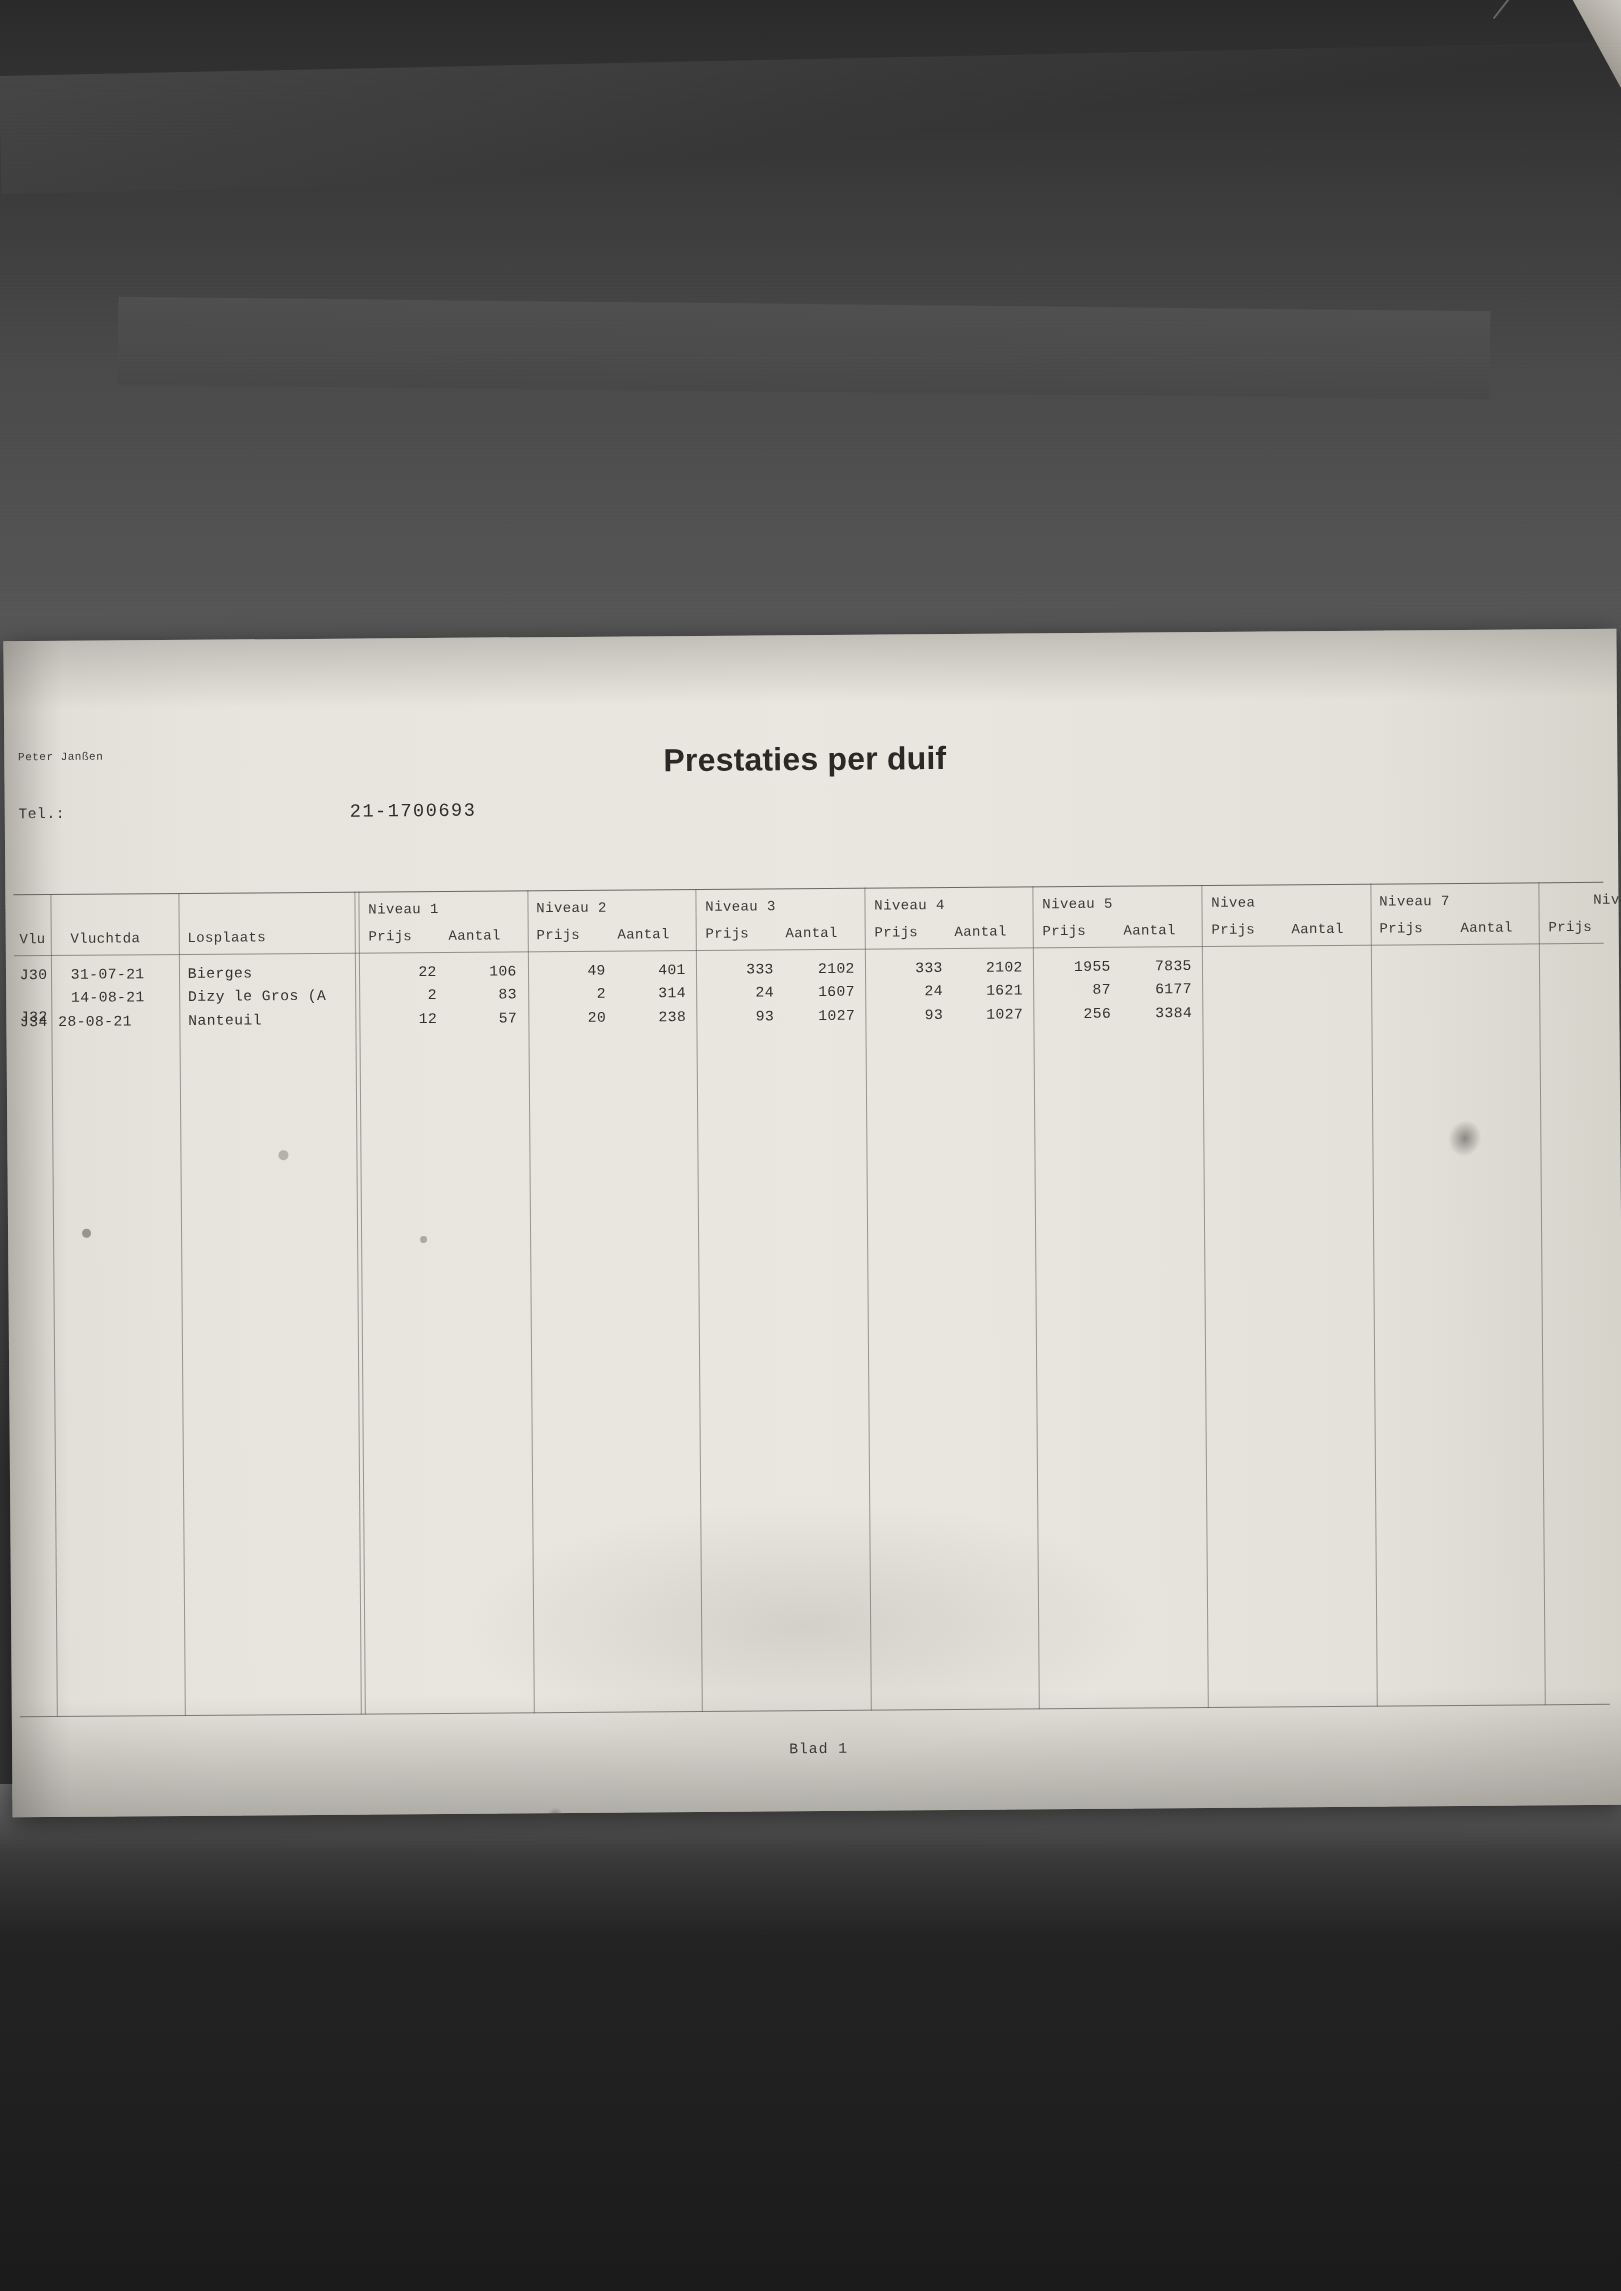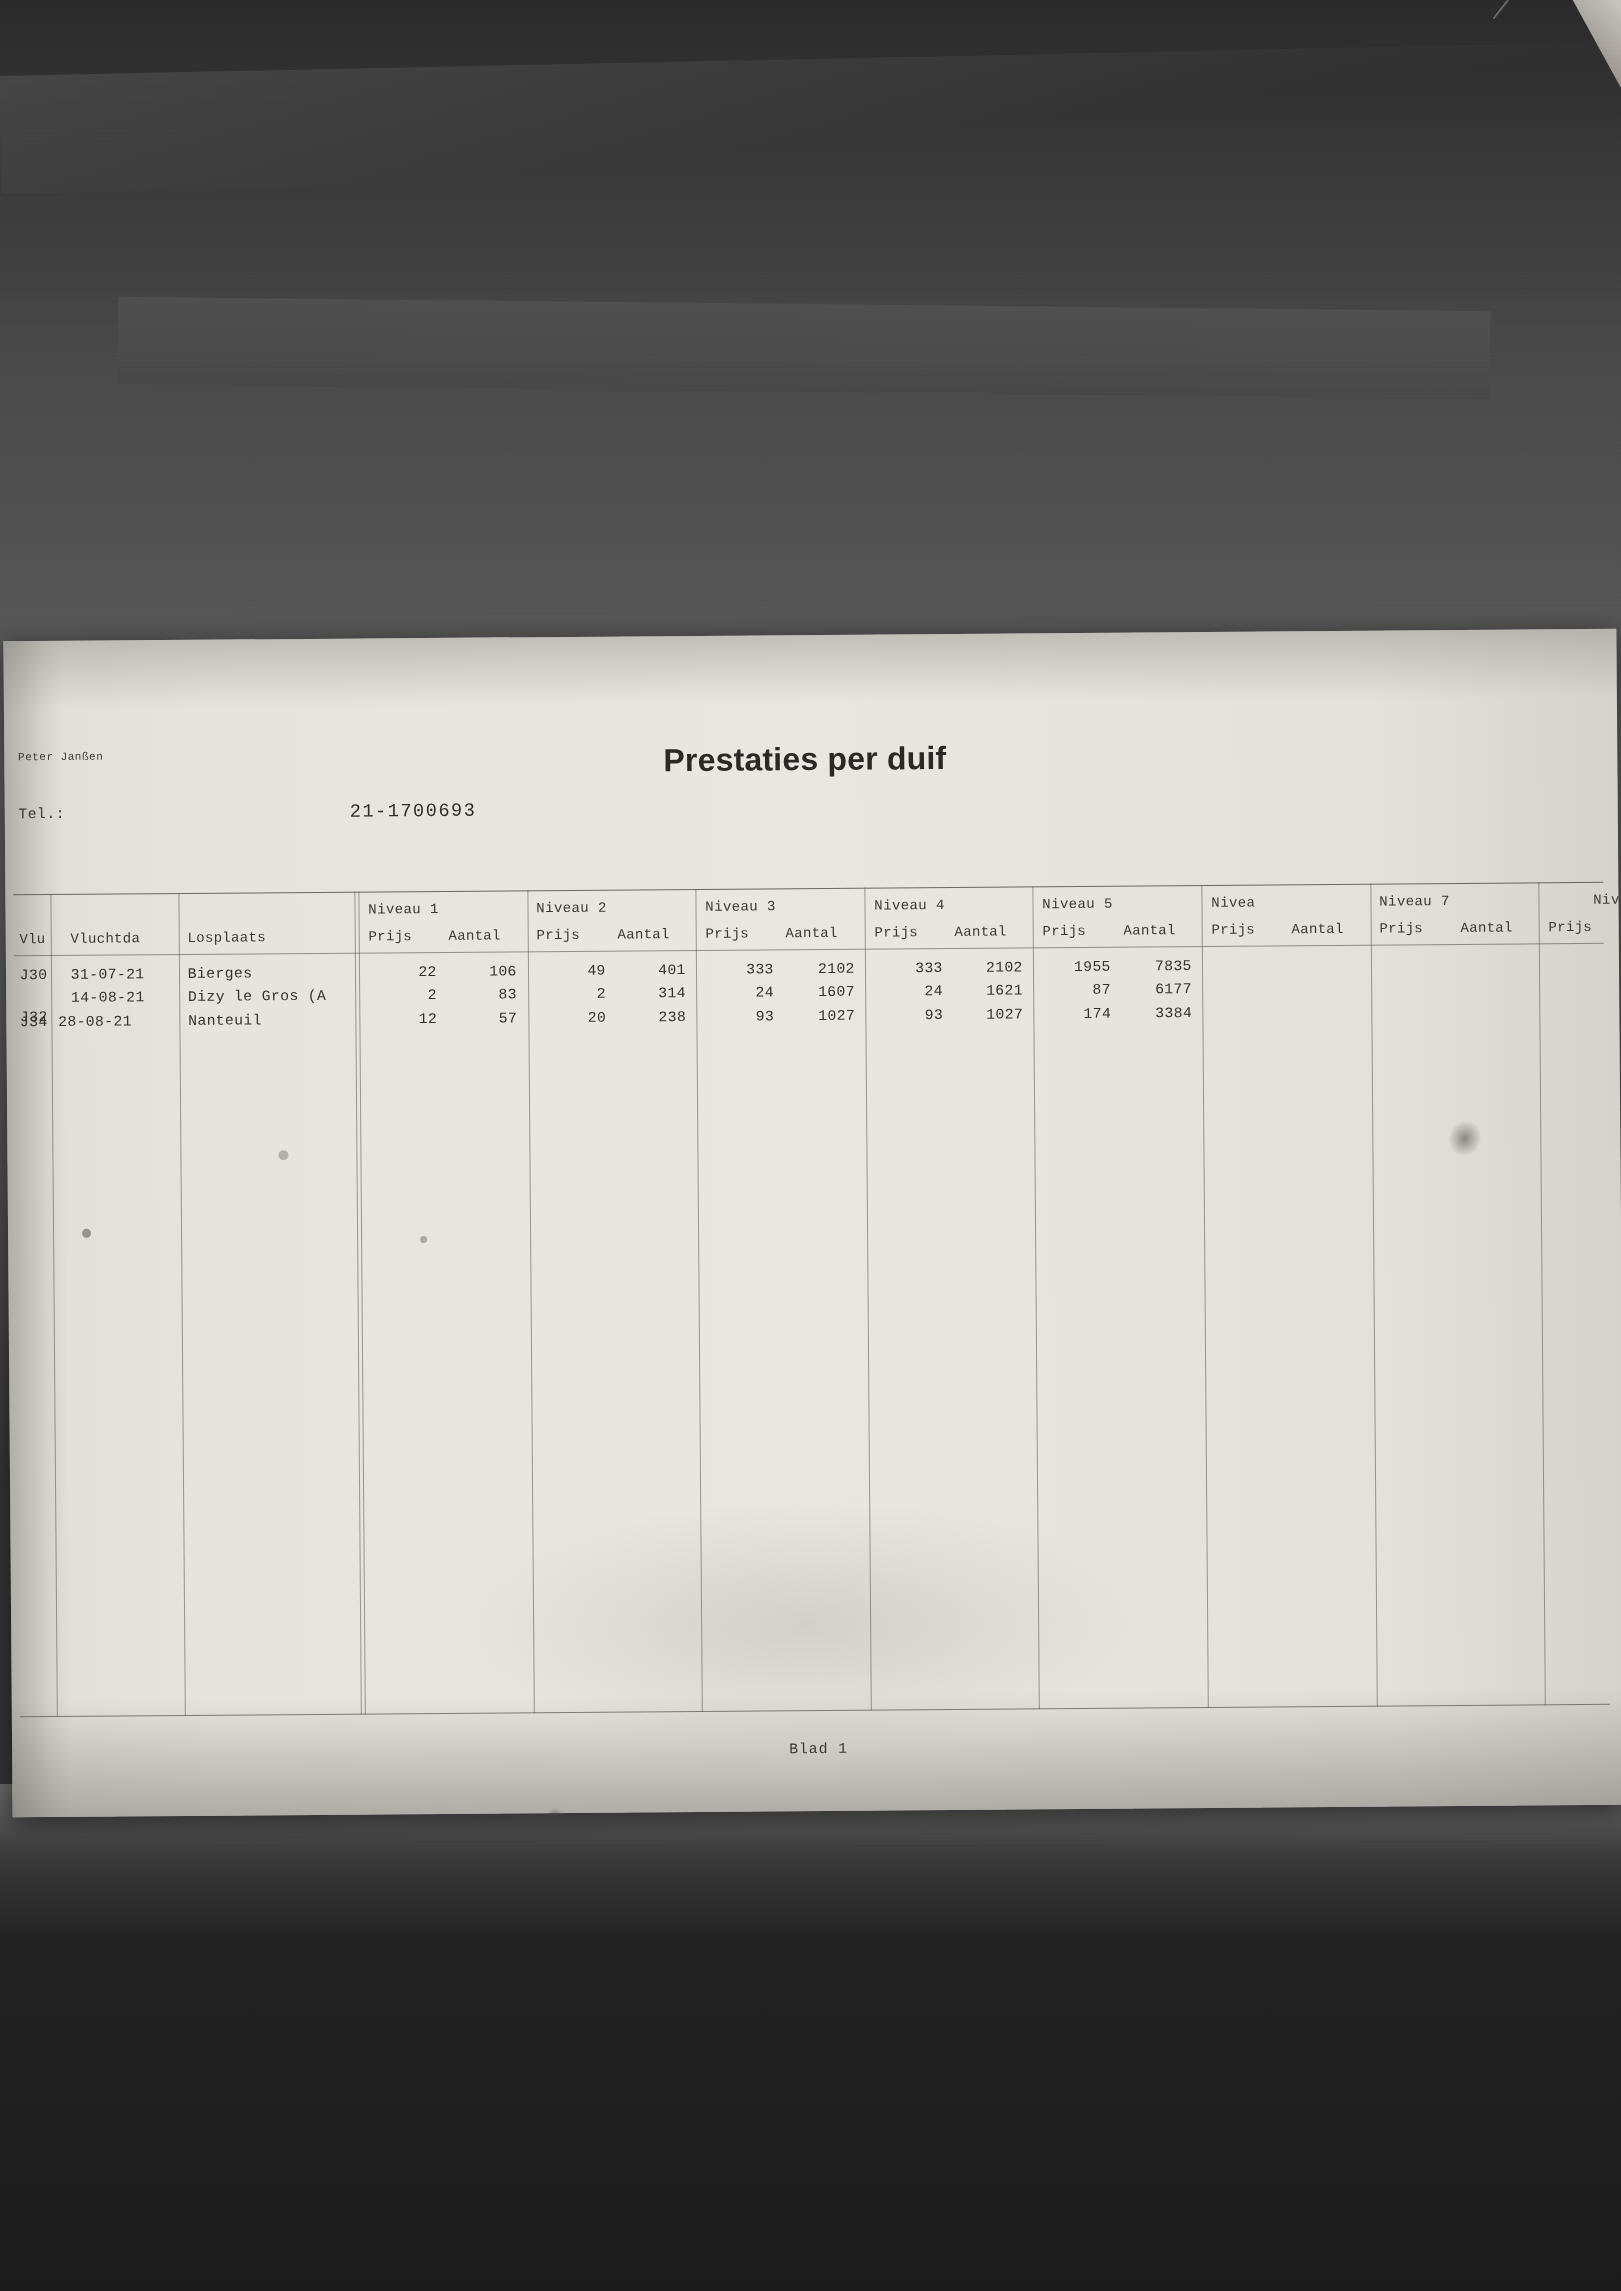--- a/index.html
+++ b/index.html
@@ -312,21 +312,21 @@
           <div class="cell" style="left: 44px;">28-08-21</div>
           <div class="cell" style="left: 174px;">Nanteuil</div>
           <div class="cell num" style="left: 347px; width: 76px;">12</div>
           <div class="cell num" style="left: 427px; width: 76px;">57</div>
           <div class="cell num" style="left: 516px; width: 76px;">20</div>
           <div class="cell num" style="left: 596px; width: 76px;">238</div>
           <div class="cell num" style="left: 684px; width: 76px;">93</div>
           <div class="cell num" style="left: 765px; width: 76px;">1027</div>
           <div class="cell num" style="left: 853px; width: 76px;">93</div>
           <div class="cell num" style="left: 933px; width: 76px;">1027</div>
-          <div class="cell num" style="left: 1021px; width: 76px;">174</div>
+          <div class="cell num" style="left: 1021px; width: 76px;">256</div>
           <div class="cell num" style="left: 1102px; width: 76px;">3384</div>
         </div>
       </div>
 
     <div class="spot-1"></div>
     <div class="spot-2"></div>
     <div class="spot-3"></div>
     <div class="spot-6"></div>
 
     <div class="blad">Blad 1</div>

